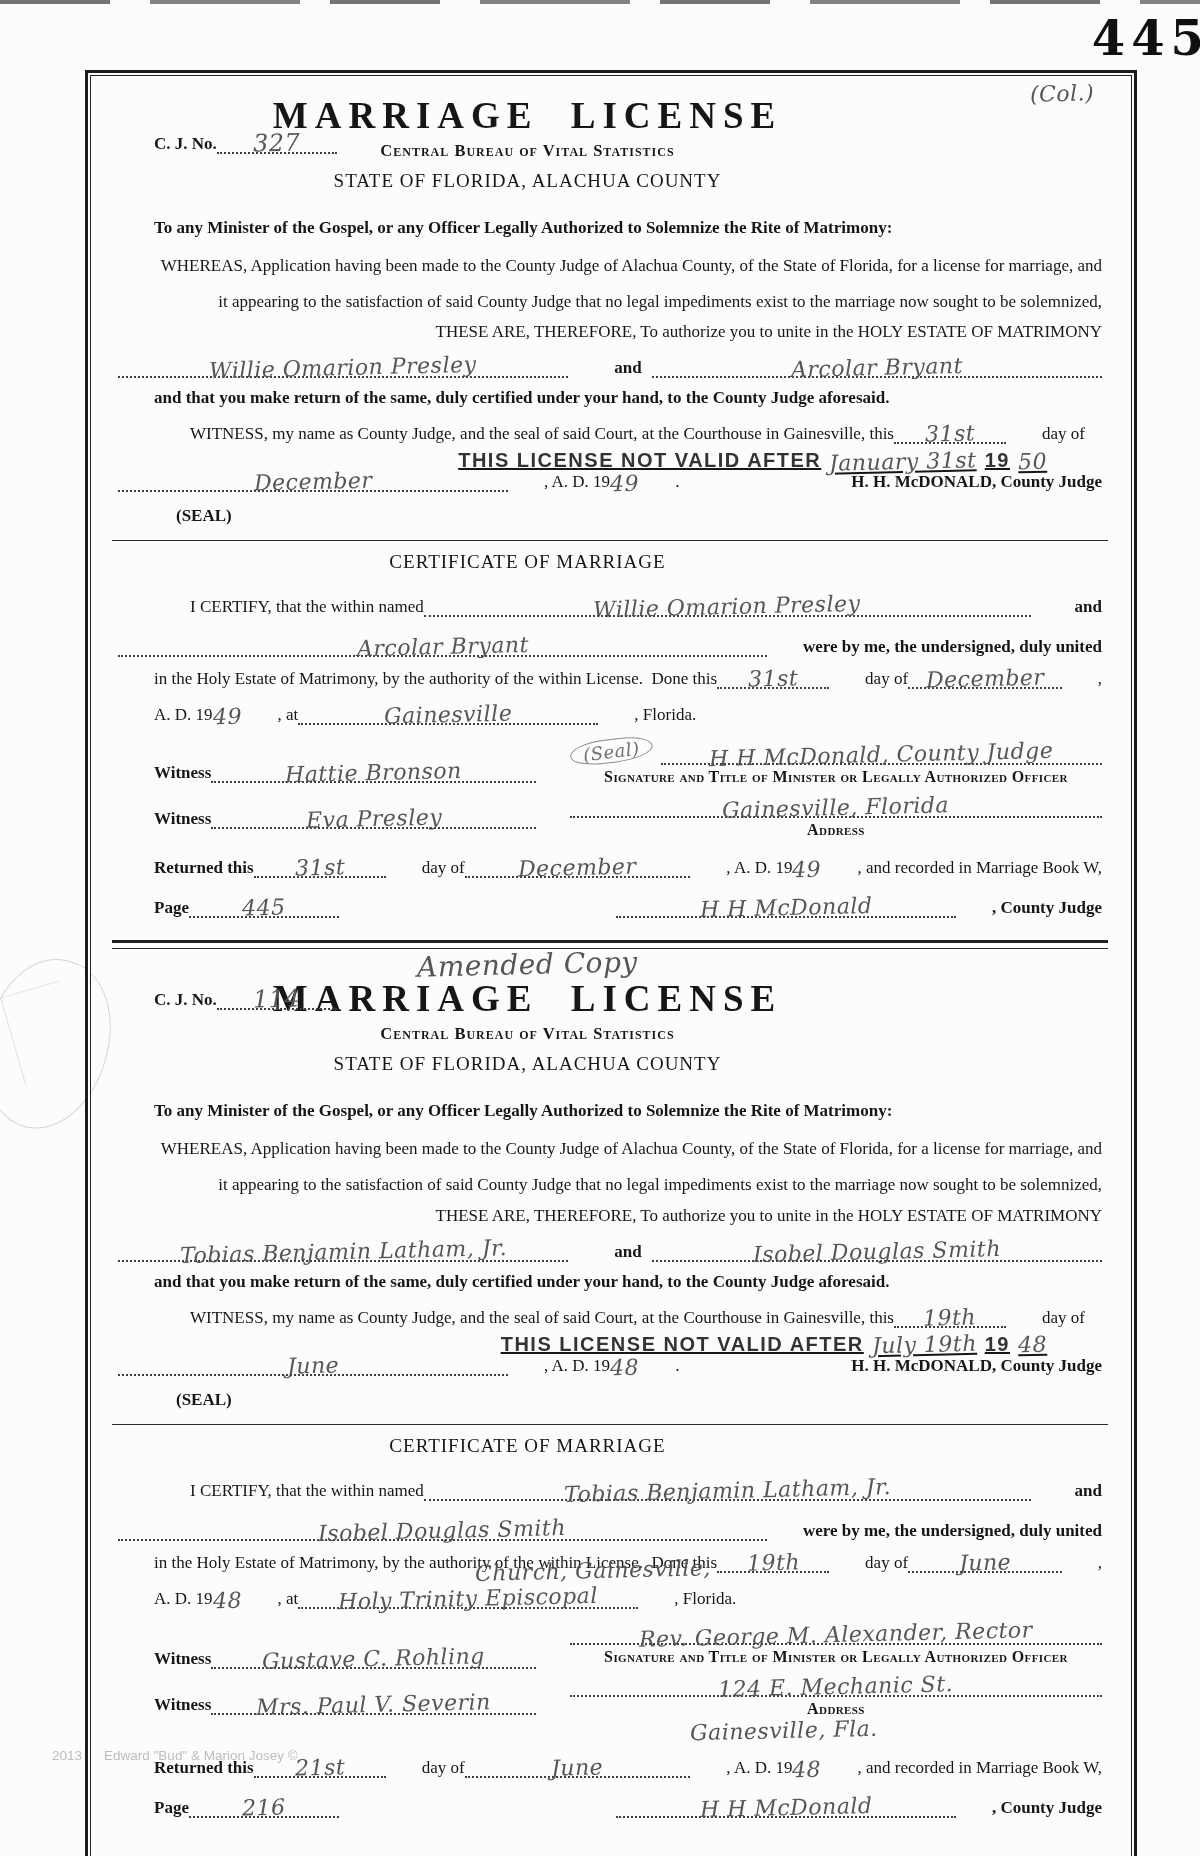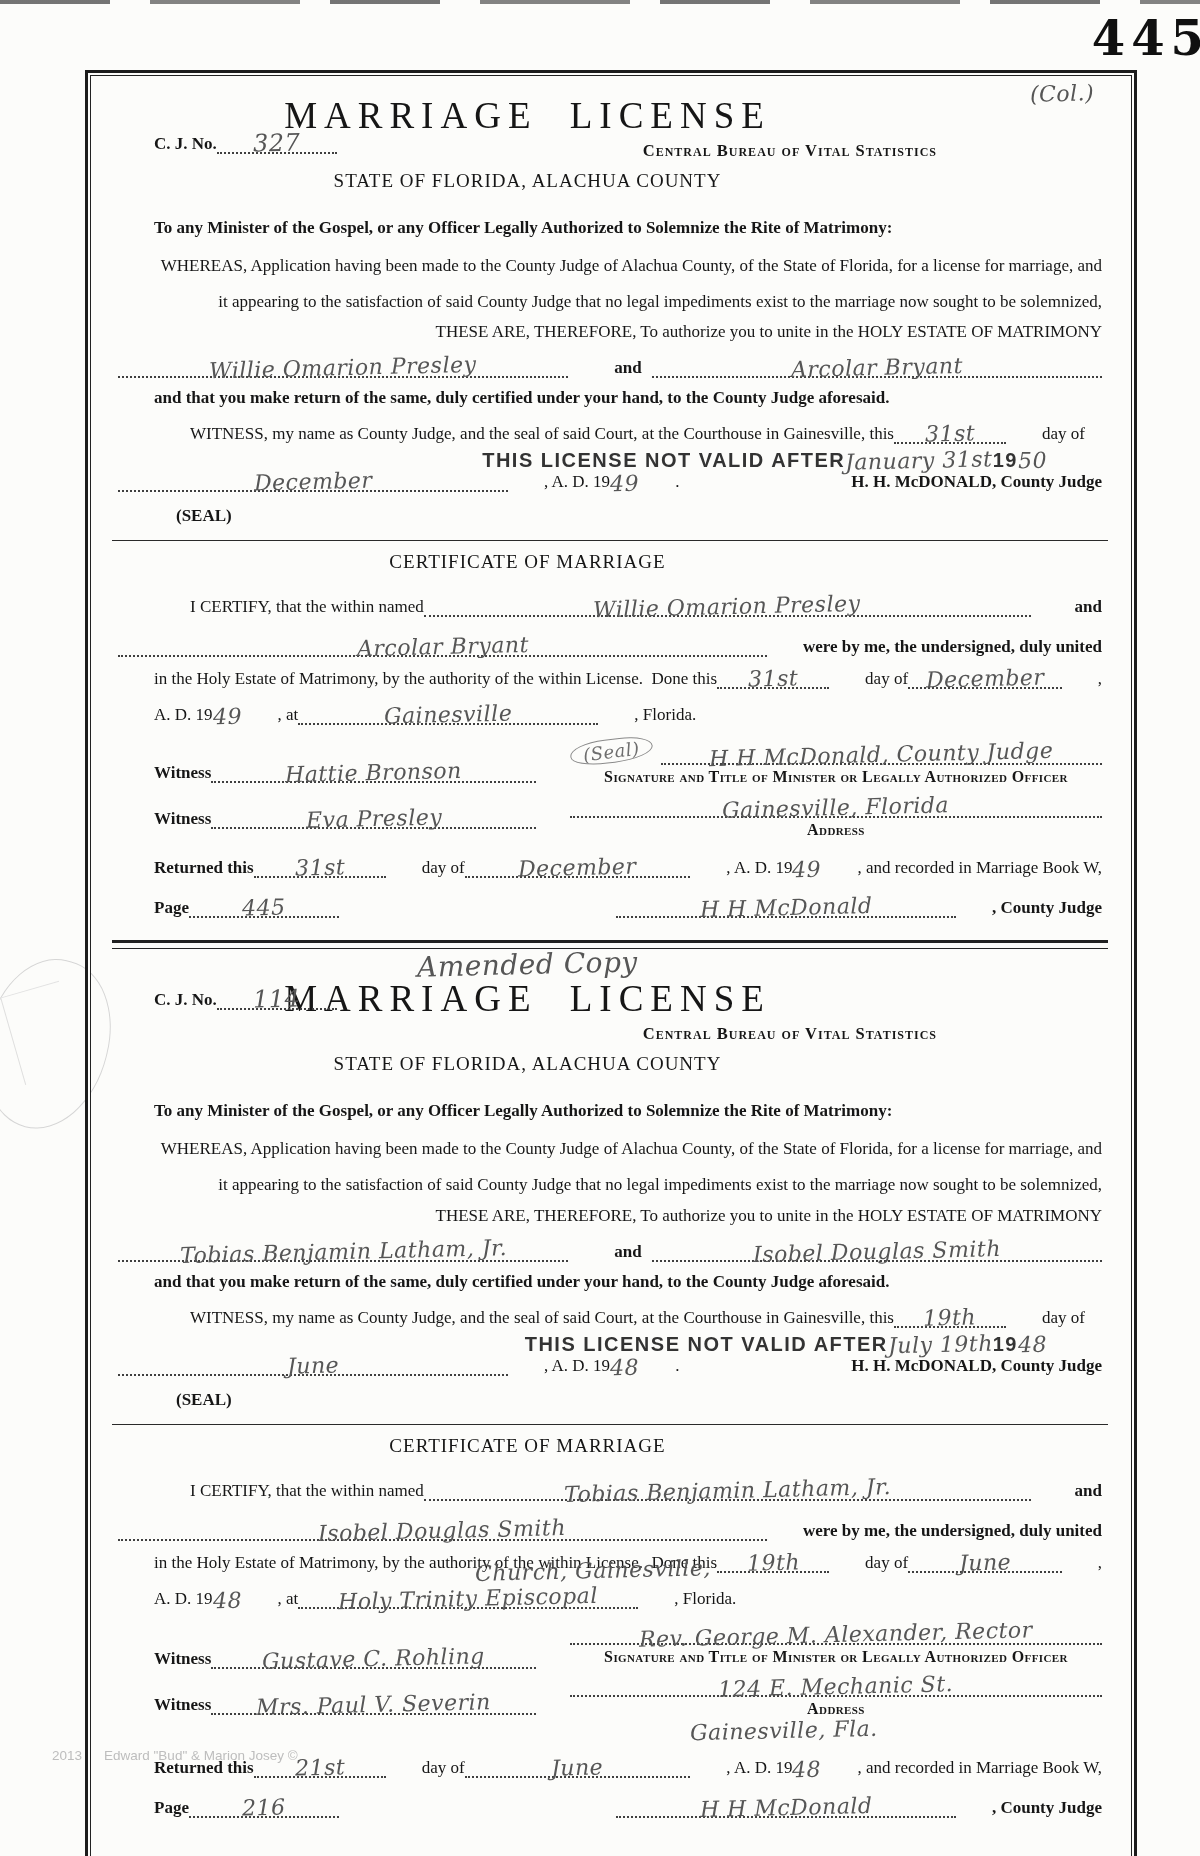--- a/index.html
+++ b/index.html
@@ -25,22 +25,22 @@
   .content{position:relative;padding:22px 32px 0 30px;height:100%;box-sizing:border-box;}
   
   .hw{font-family:"DejaVu Serif", serif;font-style:italic;color:#565656;font-size:22px;
       line-height:1;display:inline-block;transform:rotate(-1.4deg);white-space:nowrap;
       margin-bottom:-3px;letter-spacing:.5px;}
   .hw.big{font-size:24px;}
   .hw.amended{font-size:28px;margin-bottom:-8px;}
   
   .txt{font-size:17px;white-space:pre;margin-left:36px;}
   .b{font-weight:bold;}
-  .title{font-size:37px;font-weight:normal;letter-spacing:7px;word-spacing:16px;line-height:1.15;}
-  .bureau{font-size:16.5px;font-weight:bold;font-variant:small-caps;letter-spacing:1px;margin-top:3px;text-align:right;}
+  .title{font-size:37px;font-weight:bold;letter-spacing:7px;word-spacing:16px;line-height:1.15;}
+  .bureau{font-size:16.5px;font-weight:bold;font-variant:small-caps;letter-spacing:1px;margin-top:3px;}
   .state{font-size:19px;letter-spacing:1px;margin-top:9px;}
   .head-center{text-align:center;padding-right:165px;}
   .lic-header{position:relative;}
   .cj{position:absolute;left:0;top:36px;display:flex;align-items:flex-end;}
   .cj .dotseg{width:120px;}
   
   .row{display:flex;align-items:flex-end;}
   .dotseg{display:inline-flex;justify-content:center;align-items:flex-end;
     border-bottom:2px dotted #3f3f3f;min-height:20px;}
   .fill{flex:1;}
@@ -48,21 +48,21 @@
   .w130{width:132px;}
   .w150{width:150px;}
   .w300{width:300px;}
   .w340{width:340px;}
   .w390{width:390px;}
   .flex1{flex:1;}
   .para{ text-align:justify;line-height:2.14;font-size:17px;}
   .indent{text-indent:36px;text-align:right;}
   .stamp{font-family:"Liberation Sans", sans-serif;font-weight:bold;font-stretch:condensed;
     letter-spacing:1.5px;color:#333;font-size:20px;line-height:1;}
-  .stamp-row{justify-content:flex-end;padding-right:55px;align-items:flex-start;}
+  .stamp-row{justify-content:flex-end;padding-right:55px;gap:8px;align-items:center;text-decoration:underline;}
   .seal-row{margin-left:58px;}
   .rule{border-top:1.5px solid #2a2a2a;margin:0 -6px;}
   .rule-double{border-top:3px solid #222;border-bottom:1.5px solid #222;height:5px;margin:0 -6px;}
   .cert-title{text-align:center;padding-right:165px;font-size:19px;font-weight:normal;letter-spacing:1px;}
   .cols{display:flex;gap:34px;}
   .col-l{width:44%;}
   .col-r{width:56%;}
   .wline{margin-top:0;}
   .caption{font-size:16px;font-weight:bold;font-variant:small-caps;letter-spacing:.4px;
     text-align:center;margin-top:3px;line-height:1.1;}

